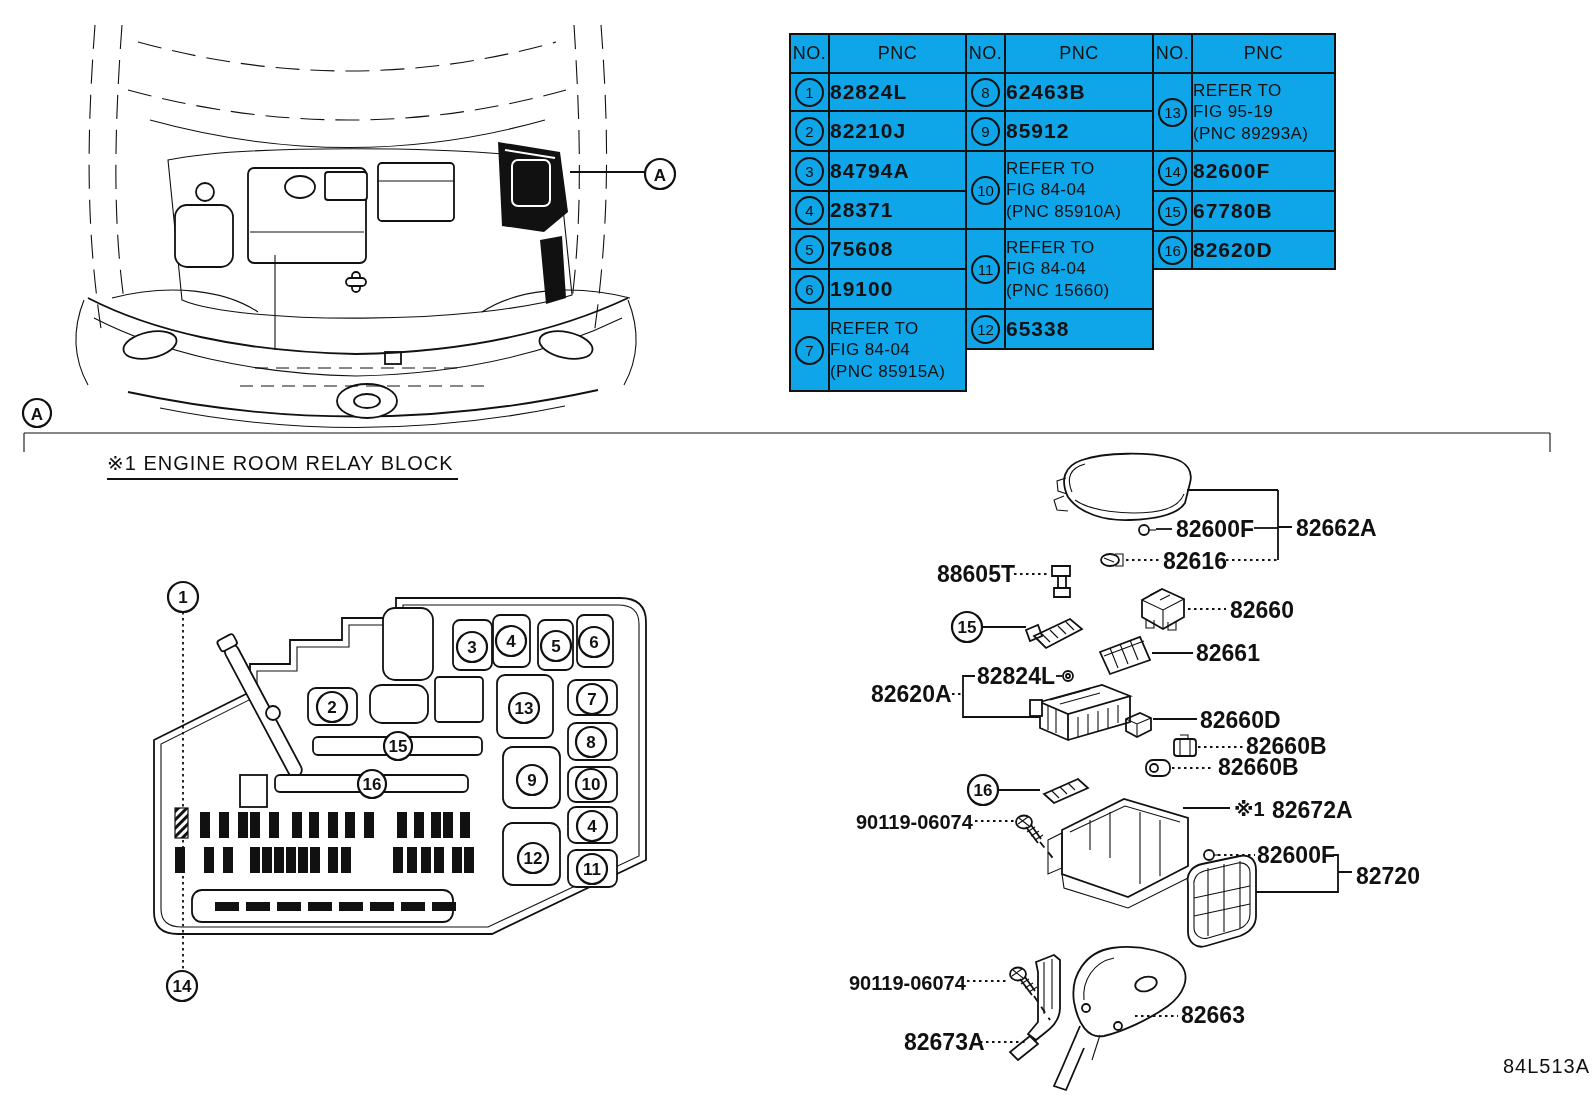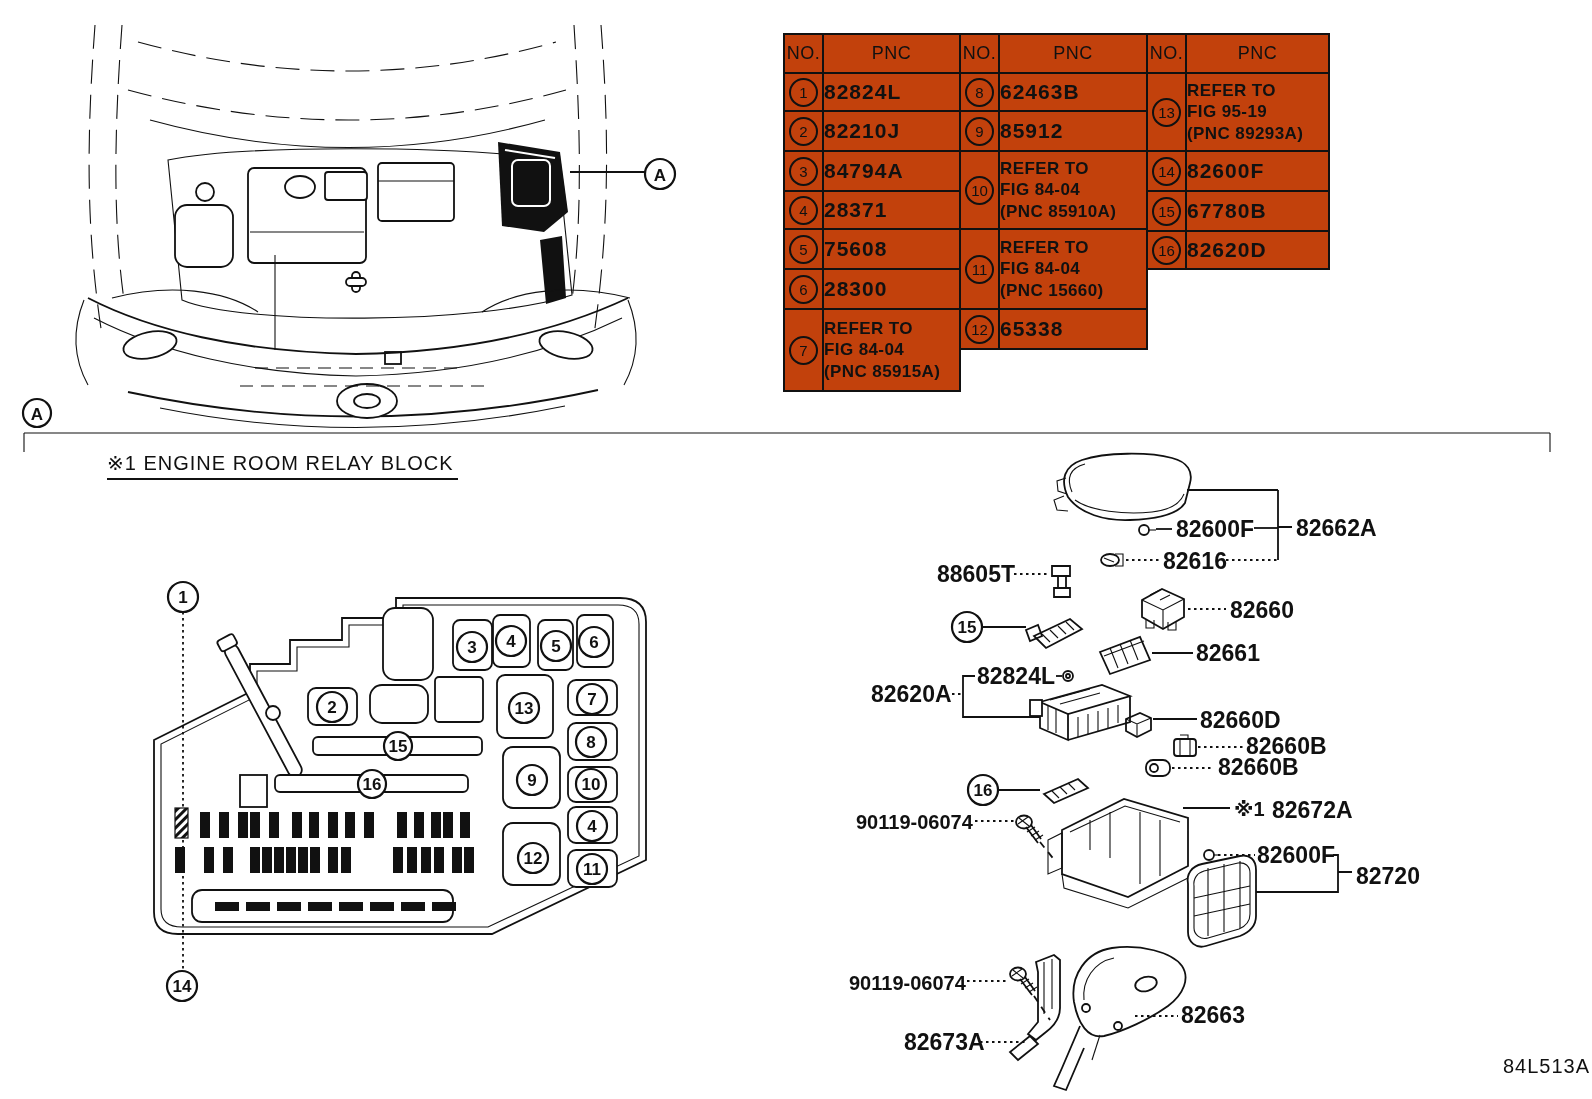--- a/index.html
+++ b/index.html
@@ -13,28 +13,28 @@
   svg .dsh2{stroke-dasharray:13 8;}
   svg .blk{fill:#111;stroke:none;}
   svg .whl{fill:none;stroke:#fff;stroke-width:2;}
   svg .callout{fill:#fff;stroke:#111;stroke-width:2.2;}
   svg .box{fill:#fff;stroke:#111;stroke-width:1.8;}
   svg text{font-family:"Liberation Sans","DejaVu Sans",sans-serif;fill:#111;}
   svg .lbl{font-size:23px;font-weight:700;letter-spacing:0px;}
   svg .lblsm{font-size:20px;font-weight:700;}
   svg .cnum{font-size:17px;font-weight:700;text-anchor:middle;}
   
-  .ptable{position:absolute;border-collapse:collapse;table-layout:fixed;background:#c2410c;}
+  .ptable{position:absolute;border-collapse:collapse;table-layout:fixed;background:#0ea5e9;margin-left:6px;}
   .ptable td{border:2px solid #111;padding:0;vertical-align:middle;overflow:hidden;}
   .no-cell{text-align:center;}
   .circ{display:inline-block;width:25px;height:25px;border:2px solid #111;border-radius:50%;
         font-size:15px;line-height:25px;text-align:center;font-weight:400;}
   .pnc-cell{font-weight:700;font-size:21px;letter-spacing:1px;padding-left:13px;}
   .hdr{font-size:18px;font-weight:400;text-align:center;letter-spacing:0.5px;}
-  .ref div{font-weight:700;font-size:17px;line-height:1.25;letter-spacing:0.4px;}
+  .ref div{font-weight:400;font-size:17px;line-height:1.25;letter-spacing:0.4px;}
   .ref{padding-left:9px;}
   .section-note{position:absolute;left:59px;top:451px;font-size:20px;letter-spacing:1px;
         border-bottom:2px solid #111;padding:0 4px 3px 0;margin-left:48px;}
   .figcode{position:absolute;left:1477px;top:1055px;font-size:20px;letter-spacing:1px;margin-left:26px;}
 </style>
 </head>
 <body>
 
 <div class="canvas">
 
@@ -390,21 +390,21 @@
   <tr style="height:38px">
           <td class="no-cell"><span class="circ">4</span></td>
           <td class="pnc-cell">28371</td>
         </tr>
   <tr style="height:40px">
           <td class="no-cell"><span class="circ">5</span></td>
           <td class="pnc-cell">75608</td>
         </tr>
   <tr style="height:40px">
           <td class="no-cell"><span class="circ">6</span></td>
-          <td class="pnc-cell">28300</td>
+          <td class="pnc-cell">19100</td>
         </tr>
   <tr style="height:82px">
           <td class="no-cell"><span class="circ">7</span></td>
     <td class="pnc-cell ref">
       <div>REFER TO</div>
       <div>FIG 84-04</div>
       <div>(PNC 85915A)</div>
     </td>
         </tr>
 </tbody>

